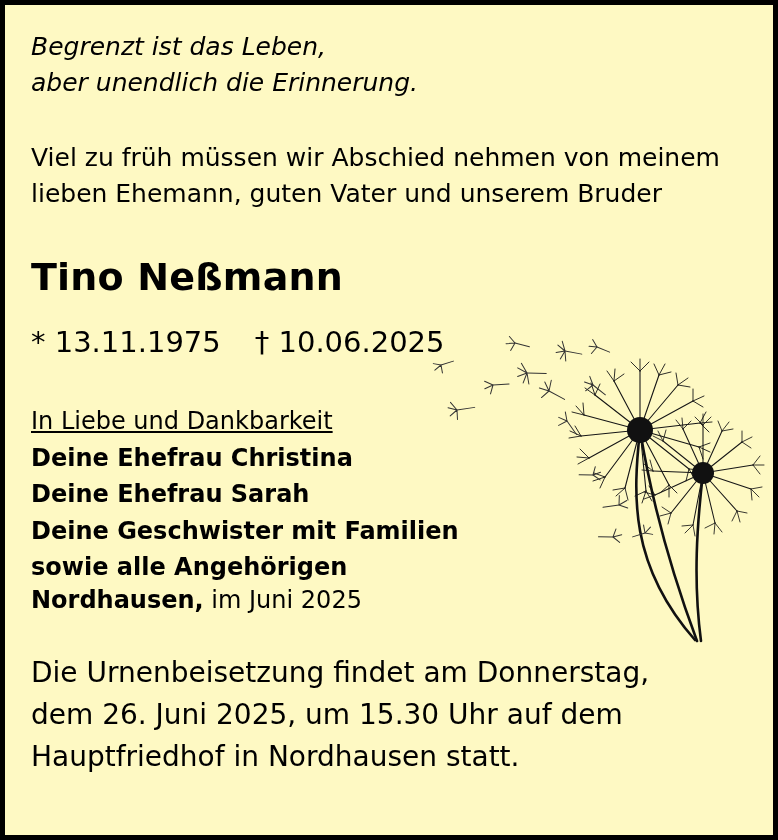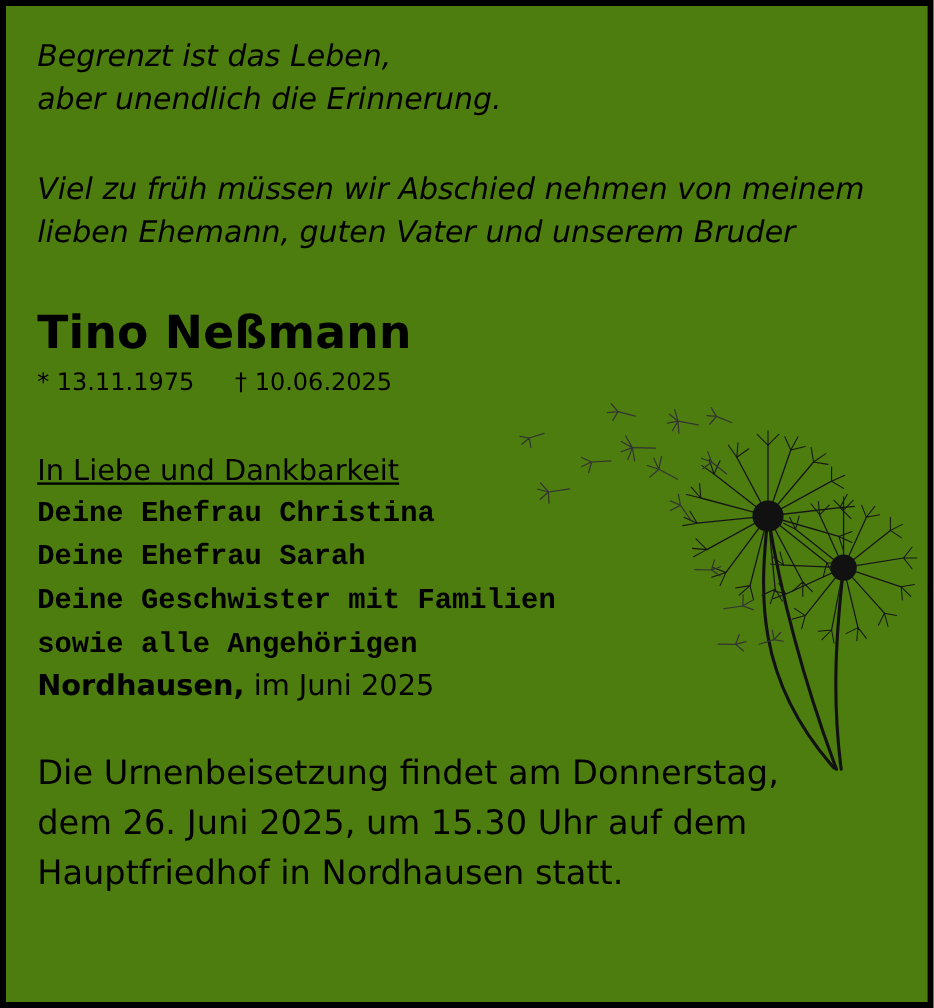--- a/index.html
+++ b/index.html
@@ -11,21 +11,21 @@
     width: 778px;
     height: 840px;
     font-family: "DejaVu Sans", sans-serif;
     color: #000000;
   }
   .notice {
     position: relative;
     box-sizing: border-box;
     width: 778px;
     height: 840px;
-    background: #4d7c0f;
+    background: #fef9c3;
     border: 5px solid #000000;
     overflow: hidden;
   }
   .inner {
     position: relative;
     box-sizing: border-box;
     width: 100%;
     height: 100%;
     padding: 20px 26px 12px 26px;
   }
@@ -34,50 +34,48 @@
     font-size: 25px;
     line-height: 1.42;
     margin-top: 4px;
     white-space: nowrap;
   }
   .intro {
     font-size: 25px;
     line-height: 1.45;
     margin-top: 40px;
     white-space: nowrap;
-    font-style: italic;
   }
   .name {
     font-size: 38px;
     font-weight: bold;
     letter-spacing: 0.2px;
     margin-top: 44px;
     line-height: 1.1;
   }
   .dates {
-    font-size: 20px;
-    margin-top: 8px;
+    font-size: 29px;
+    margin-top: 27px;
     white-space: nowrap;
   }
   .dates .sep {
     display: inline-block;
     width: 34px;
   }
   .tribute {
     font-size: 24px;
     line-height: 1.52;
     margin-top: 44px;
   }
   .tribute .lead {
     font-weight: normal;
     text-decoration: underline;
   }
   .tribute .bold {
     font-weight: bold;
-    font-family: Liberation Mono, monospace;
   }
   .place {
     font-size: 24px;
   }
   .place .bold {
     font-weight: bold;
   }
   .service {
     font-size: 28px;
     line-height: 1.5;

